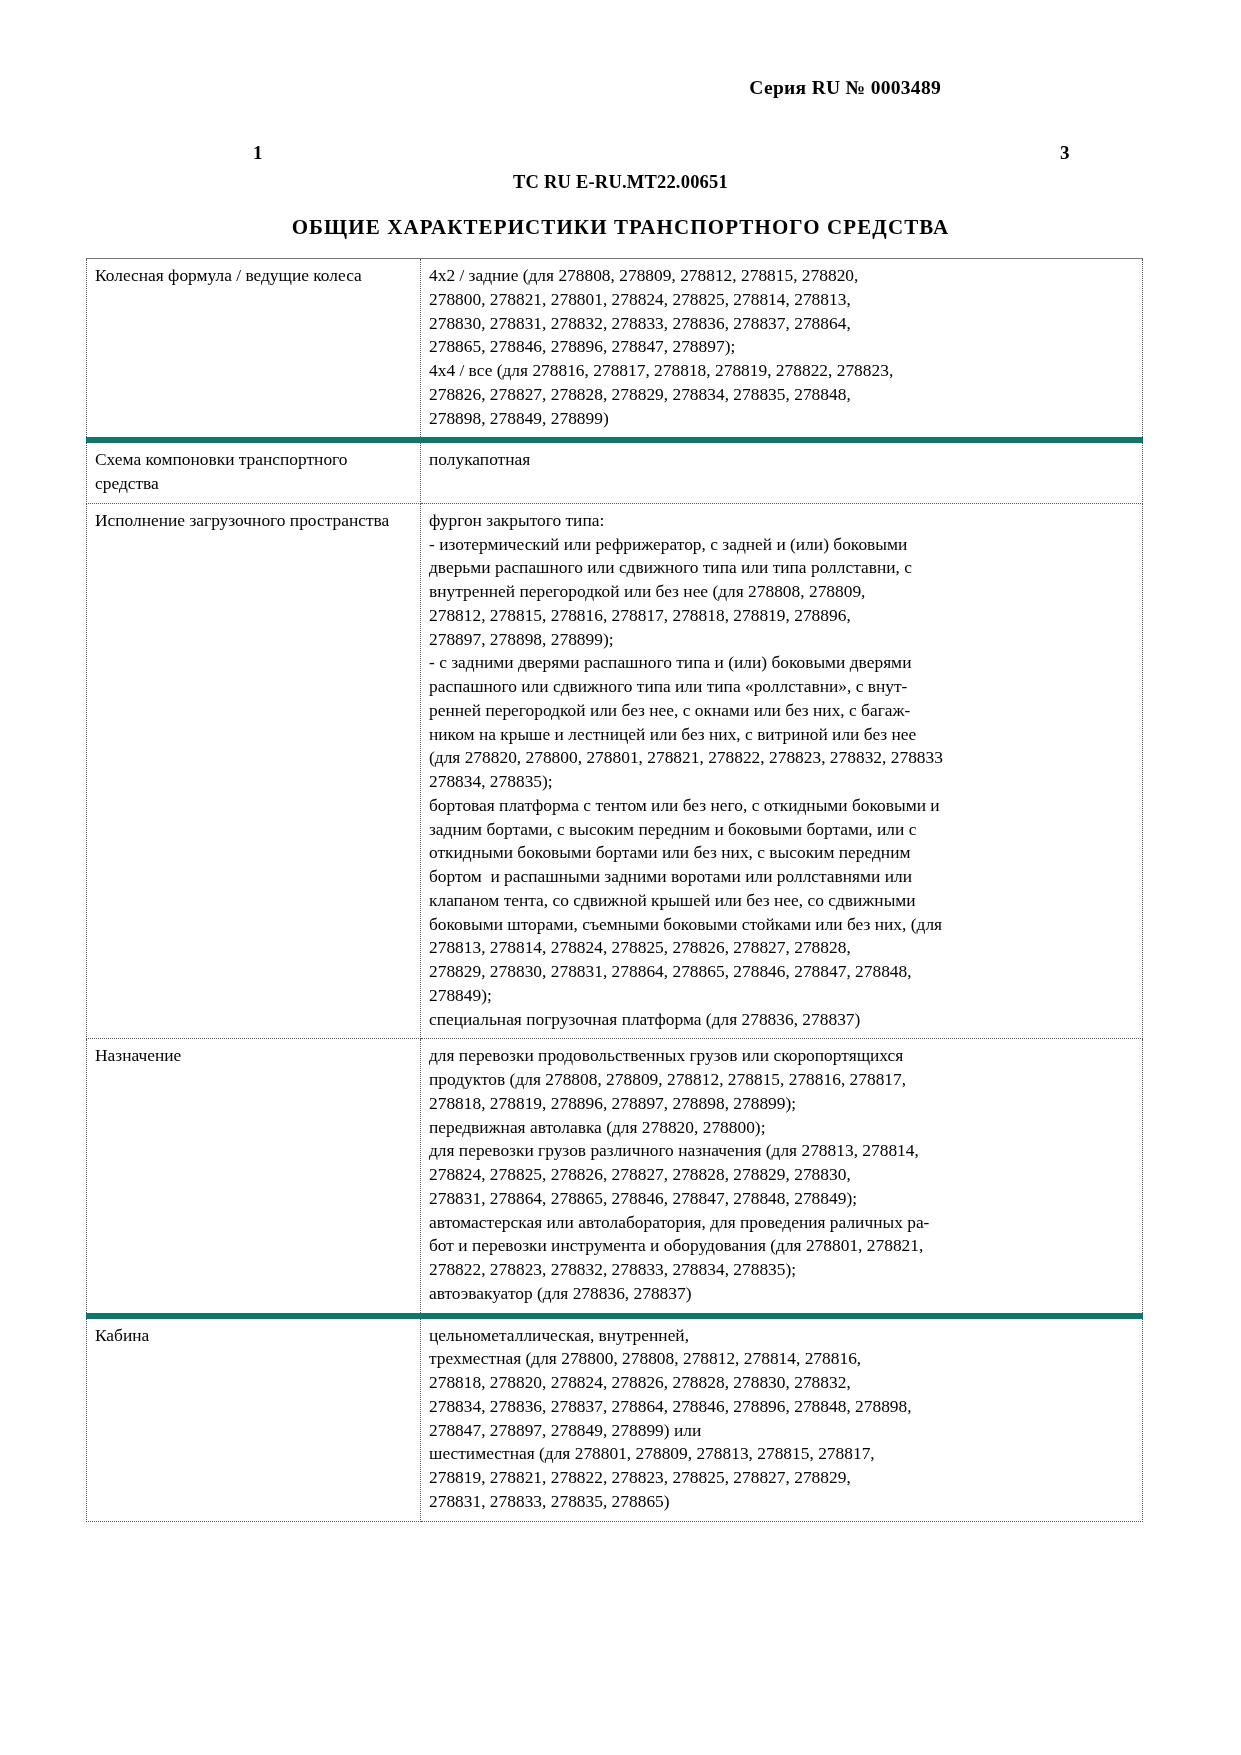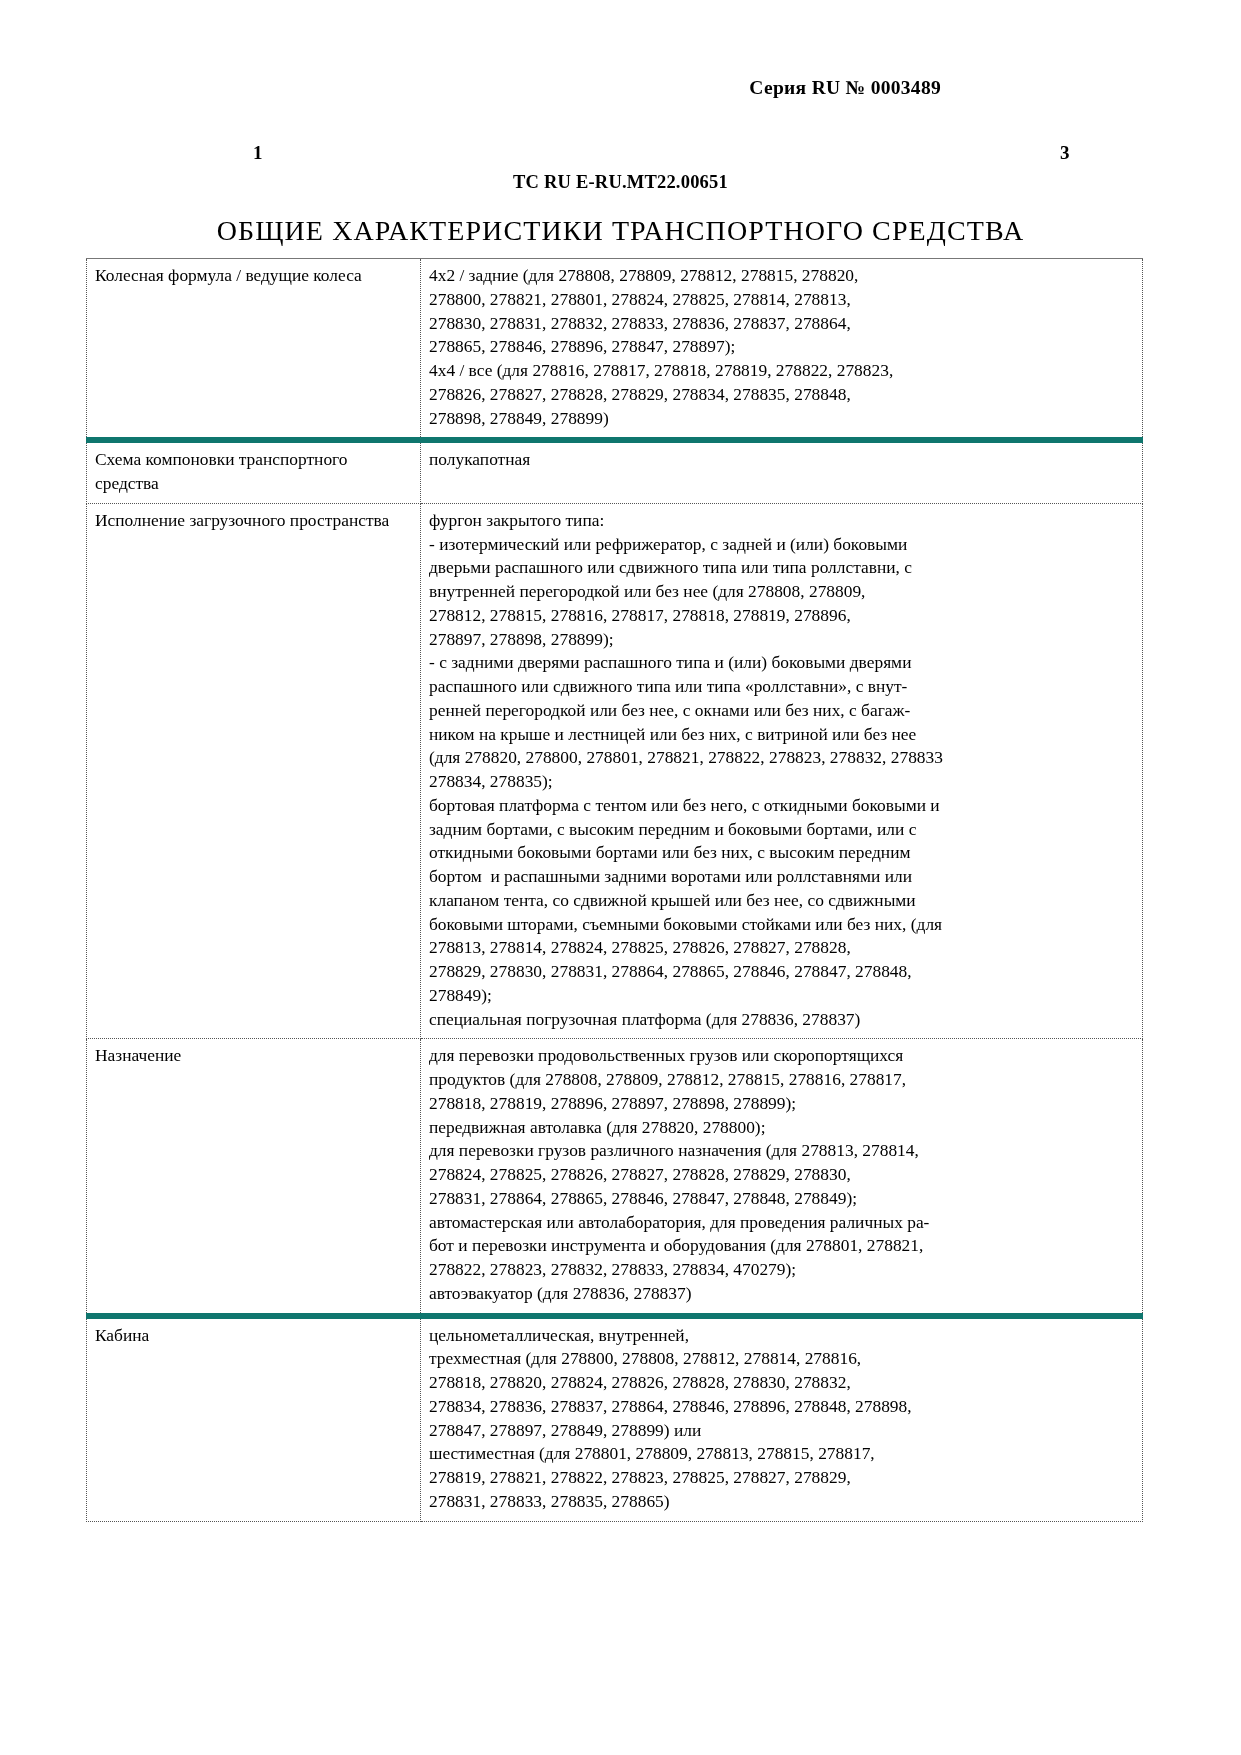--- a/index.html
+++ b/index.html
@@ -55,22 +55,22 @@
     font-size: 18.5px;
     font-weight: bold;
     letter-spacing: 0.2px;
   }
   .doc-title {
     position: absolute;
     top: 215px;
     left: 0;
     width: 1241px;
     text-align: center;
-    font-size: 28px;
-    font-weight: normal;
+    font-size: 21px;
+    font-weight: bold;
     letter-spacing: 1.1px;
   }
 
   
   .spec-table {
     position: absolute;
     top: 258px;
     left: 86px;
     width: 1024px;
     border-collapse: collapse;
@@ -191,21 +191,21 @@
           <div class="lines">
               <div>для перевозки продовольственных грузов или скоропортящихся</div>
               <div>продуктов (для 278808, 278809, 278812, 278815, 278816, 278817,</div>
               <div>278818, 278819, 278896, 278897, 278898, 278899);</div>
               <div>передвижная автолавка (для 278820, 278800);</div>
               <div>для перевозки грузов различного назначения (для 278813, 278814,</div>
               <div>278824, 278825, 278826, 278827, 278828, 278829, 278830,</div>
               <div>278831, 278864, 278865, 278846, 278847, 278848, 278849);</div>
               <div>автомастерская или автолаборатория, для проведения раличных ра-</div>
               <div>бот и перевозки инструмента и оборудования (для 278801, 278821,</div>
-              <div>278822, 278823, 278832, 278833, 278834, 470279);</div>
+              <div>278822, 278823, 278832, 278833, 278834, 278835);</div>
               <div>автоэвакуатор (для 278836, 278837)</div>
             </div>
         </td>
       </tr>
 
       <tr class="thick-top">
         <td class="label-cell">
           <span>Кабина</span>
         </td>
         <td class="value-cell">

